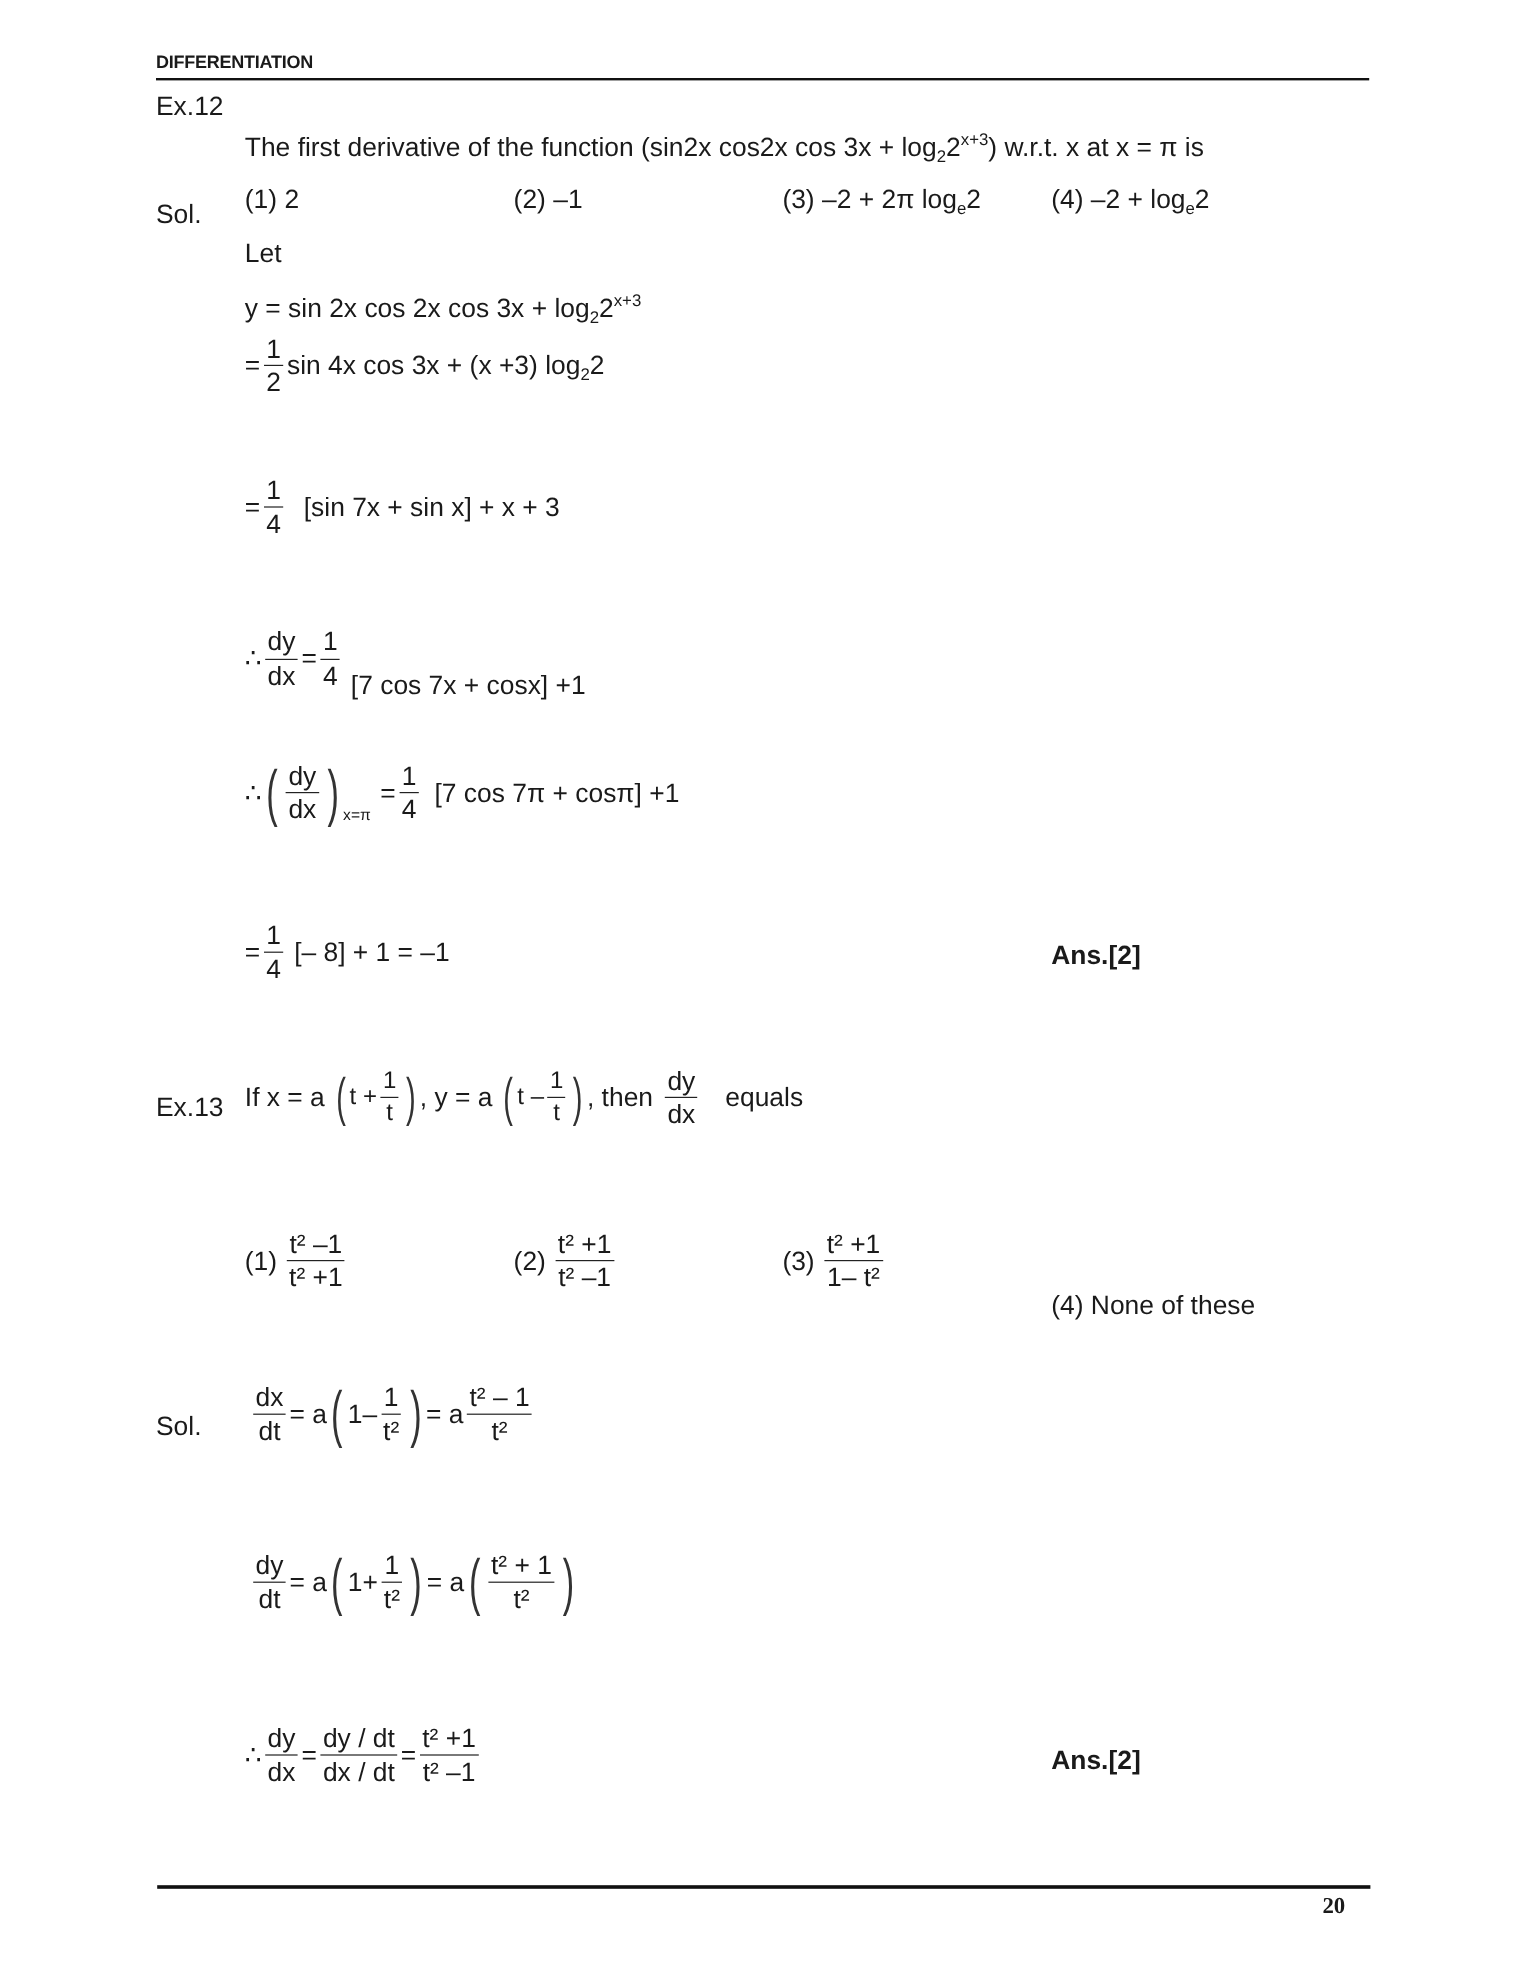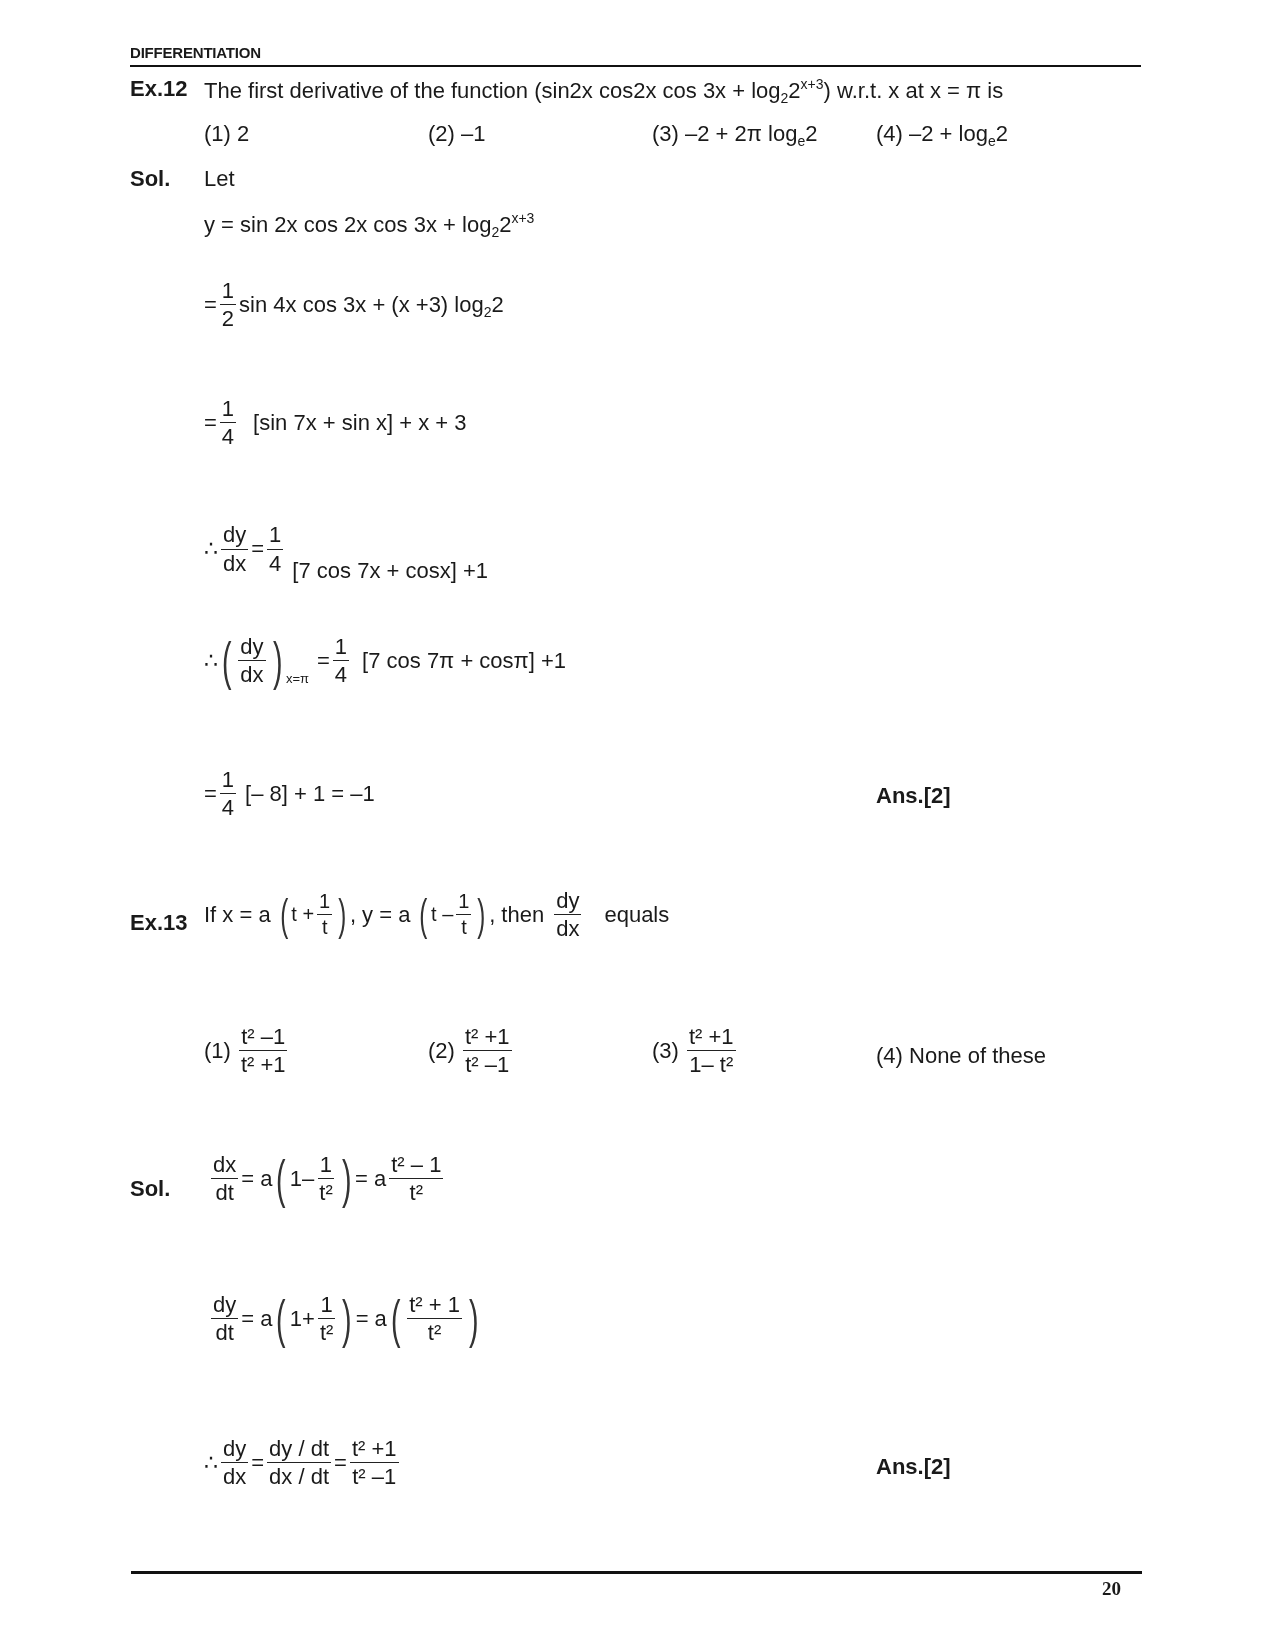--- a/index.html
+++ b/index.html
@@ -3,22 +3,22 @@
 <meta charset="utf-8">
 <style>
   html, body { margin:0; padding:0; background:#ffffff; }
   body { width:1275px; height:1650px; position:relative; overflow:hidden;
          font-family:"Liberation Sans", sans-serif; color:#1a1a1a; }
   .abs { position:absolute; }
   .hdr { left:130px; top:44px; font-size:15px; font-weight:bold; letter-spacing:-0.2px; }
   .rule-top { left:130px; top:65px; width:1011px; height:2px; background:#111; }
   .rule-bot { left:131px; top:1571px; width:1011px; height:3px; background:#111; }
   .pageno { left:1102px; top:1578px; font-family:"Liberation Serif", serif; font-weight:bold; font-size:19px; }
-  .lbl { font-weight:bold; font-size:22px; }
-  .txt { font-size:22px; white-space:nowrap; }
+  .lbl { font-weight:normal; font-size:22px; }
+  .txt { font-size:22px; white-space:nowrap;margin-top:32px; }
   .row { display:flex; align-items:center; white-space:nowrap; font-size:22px; }
   .frac { display:inline-flex; flex-direction:column; align-items:center; vertical-align:middle; margin:0 3px; line-height:1.15; }
   .frac .n { padding:0 2px 1px 2px; border-bottom:1.5px solid #222; }
   .frac .d { padding:1px 2px 0 2px; }
   .paren { font-size:52px; font-weight:200; line-height:1; transform:scaleX(0.55); display:inline-block; color:#333; }
   .paren-s { font-size:44px; }
   sub, sup { font-size:14px; }
   sup { vertical-align:9px; }
   sub { vertical-align:-5px; }
   .subscript-eval { font-size:13px; align-self:flex-end; margin-bottom:2px; }

